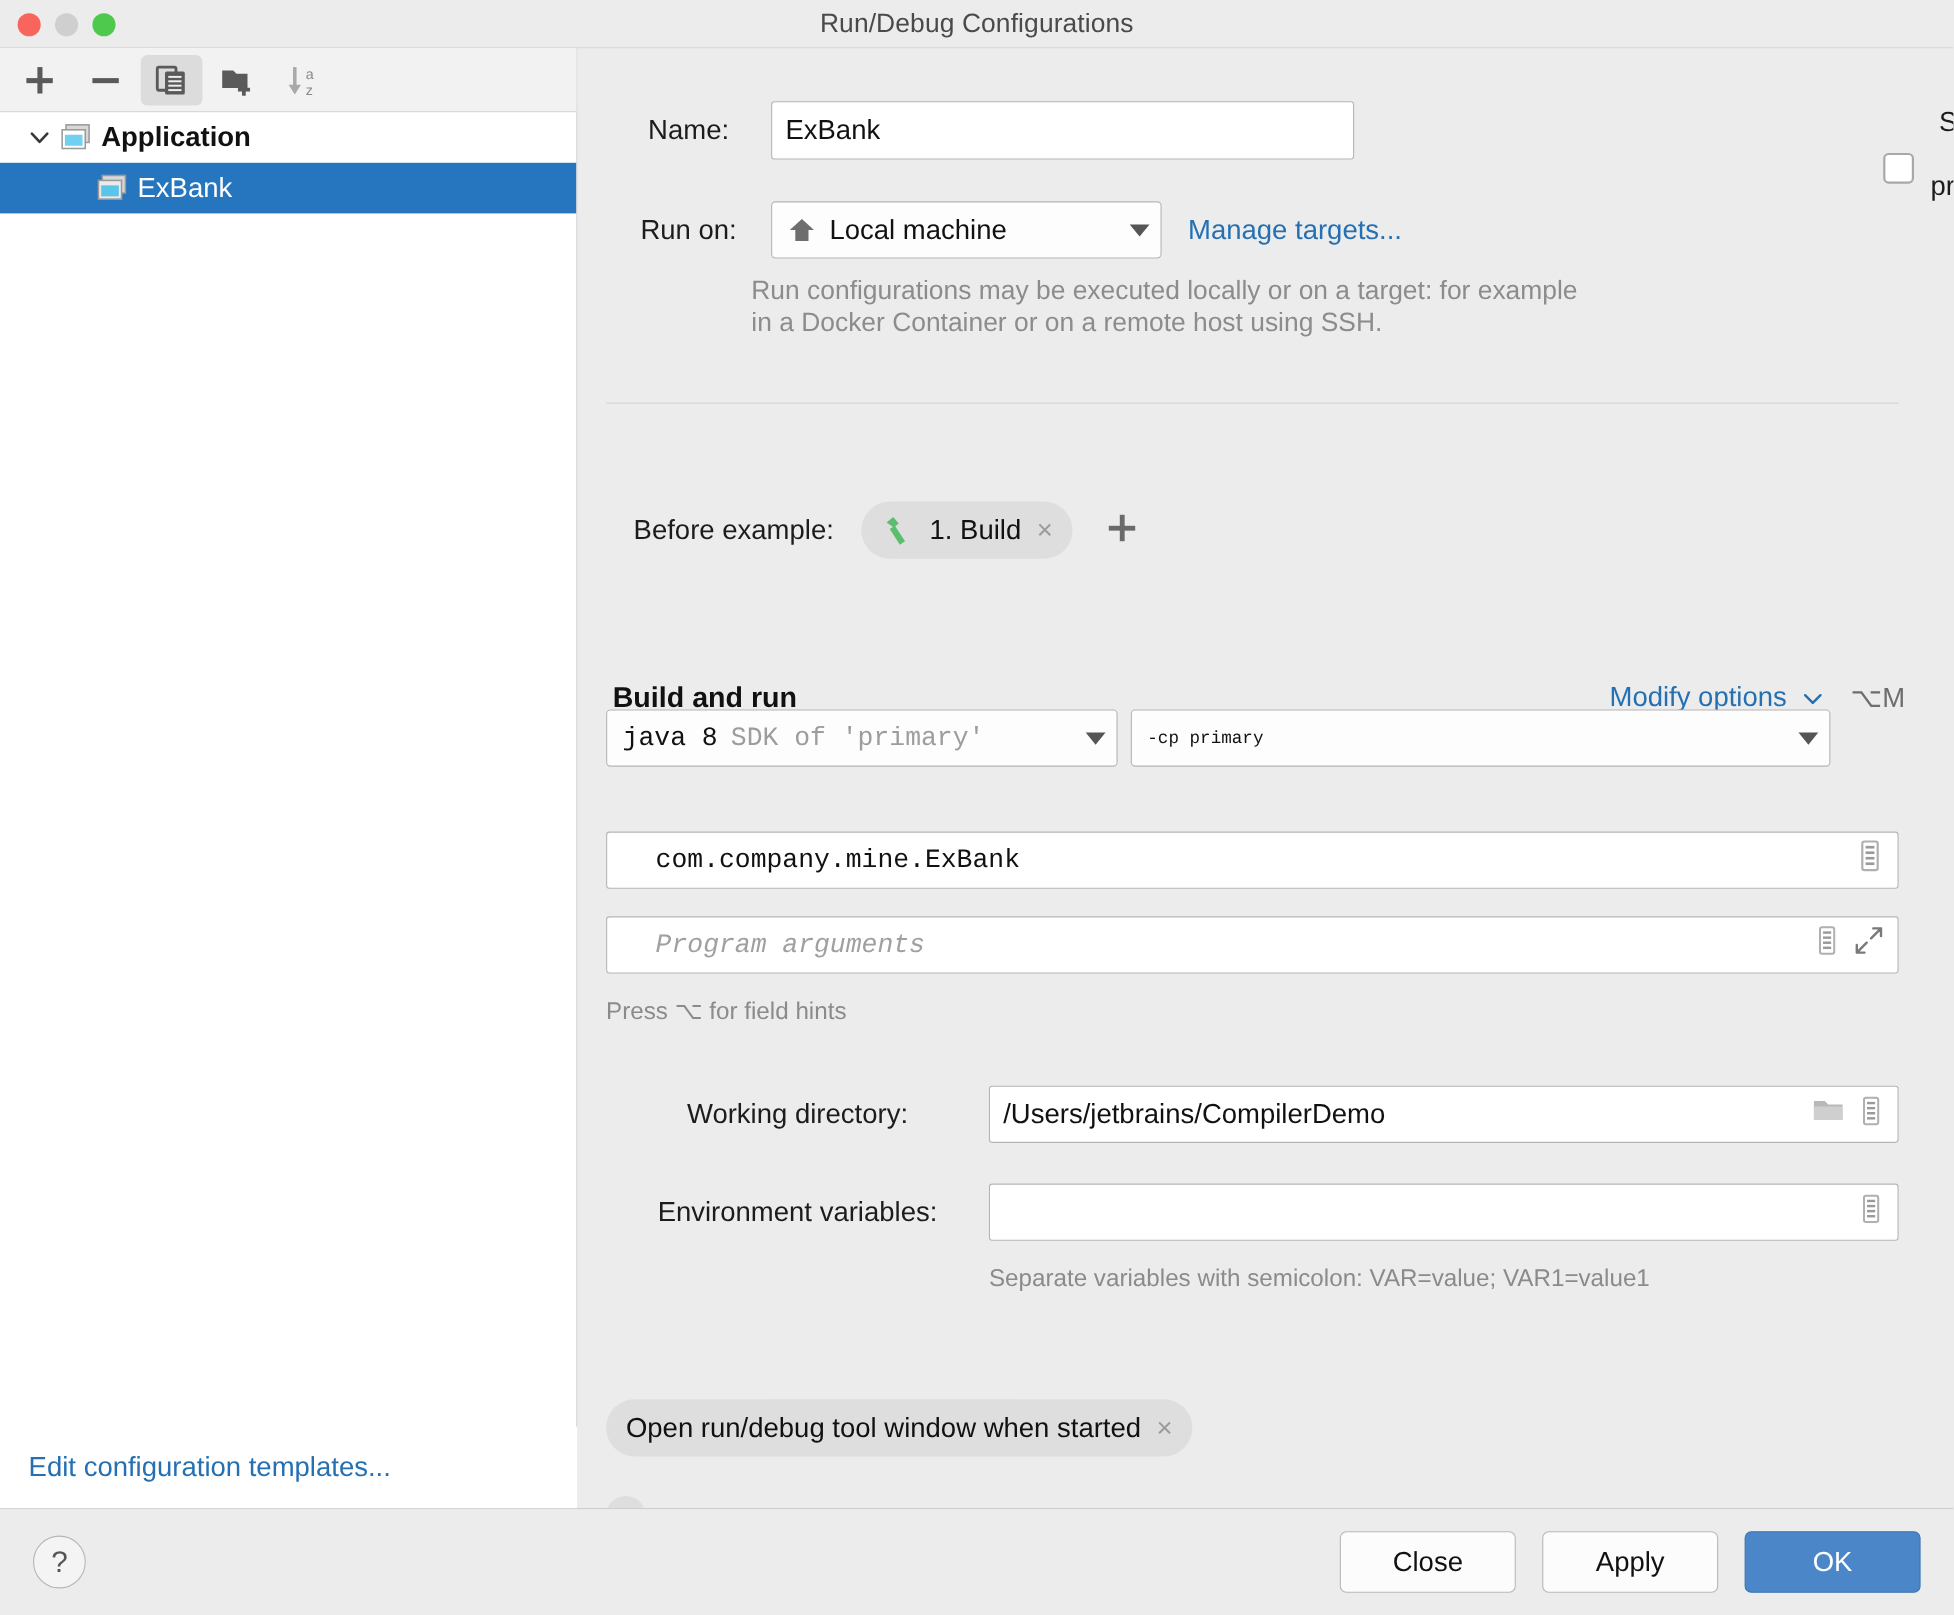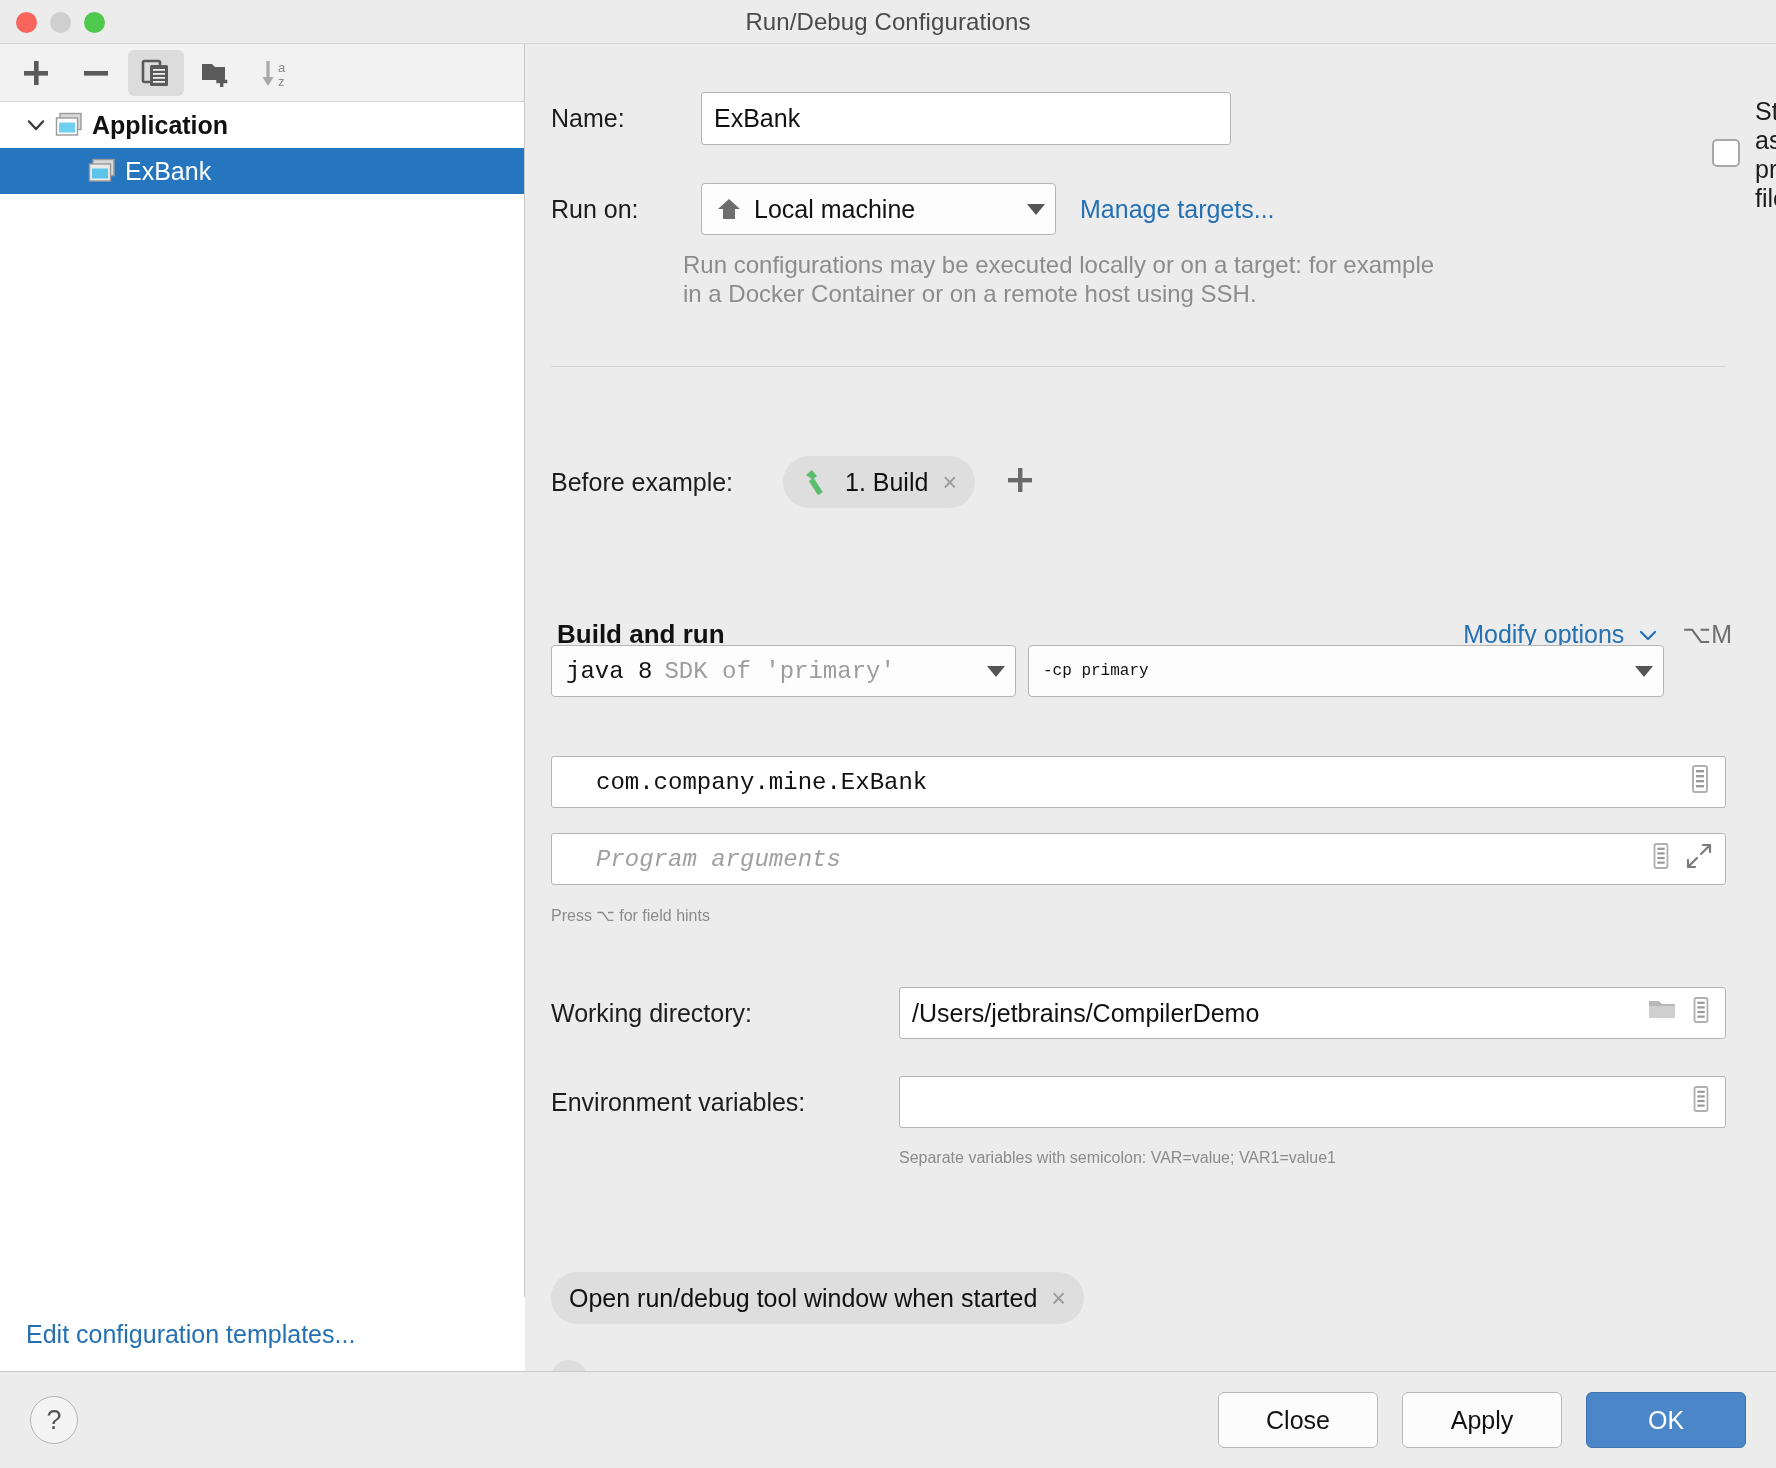--- a/index.html
+++ b/index.html
@@ -81,21 +81,21 @@
 
   
   .right {
     flex: 1 1 auto;
     background: #ececec;
     position: relative;
     overflow: hidden;
     padding: 0 44px 0 0;
   }
 
-  .row { display: flex; align-items: center; }
+  .row { display: flex; align-items: center; text-align: center; }
   .lbl { font-size: 25px; color: #1c1c1c; }
 
   .field {
     background: #fff;
     border: 1px solid #b5b5b5;
     border-radius: 3px;
     height: 50px;
     display: flex; align-items: center;
     padding: 0 12px;
     font-size: 25px; color: #111;
@@ -113,21 +113,21 @@
     font-size: 25px; color: #111;
     position: relative;
   }
   .caret {
     width: 0; height: 0;
     border-left: 9px solid transparent;
     border-right: 9px solid transparent;
     border-top: 11px solid #555;
   }
   .link { color: #2470b3; font-size: 25px; }
-  .hint { font-size: 16px; color: #8b8b8b; }
+  .hint { font-size: 22px; color: #8b8b8b; }
   .sectiontitle { font-size: 26px; font-weight: 700; color: #111; }
 
   .chip {
     display: inline-flex; align-items: center;
     background: #dedede;
     border-radius: 26px;
     height: 52px;
     padding: 0 18px 0 18px;
     font-size: 25px; color: #111;
   }

